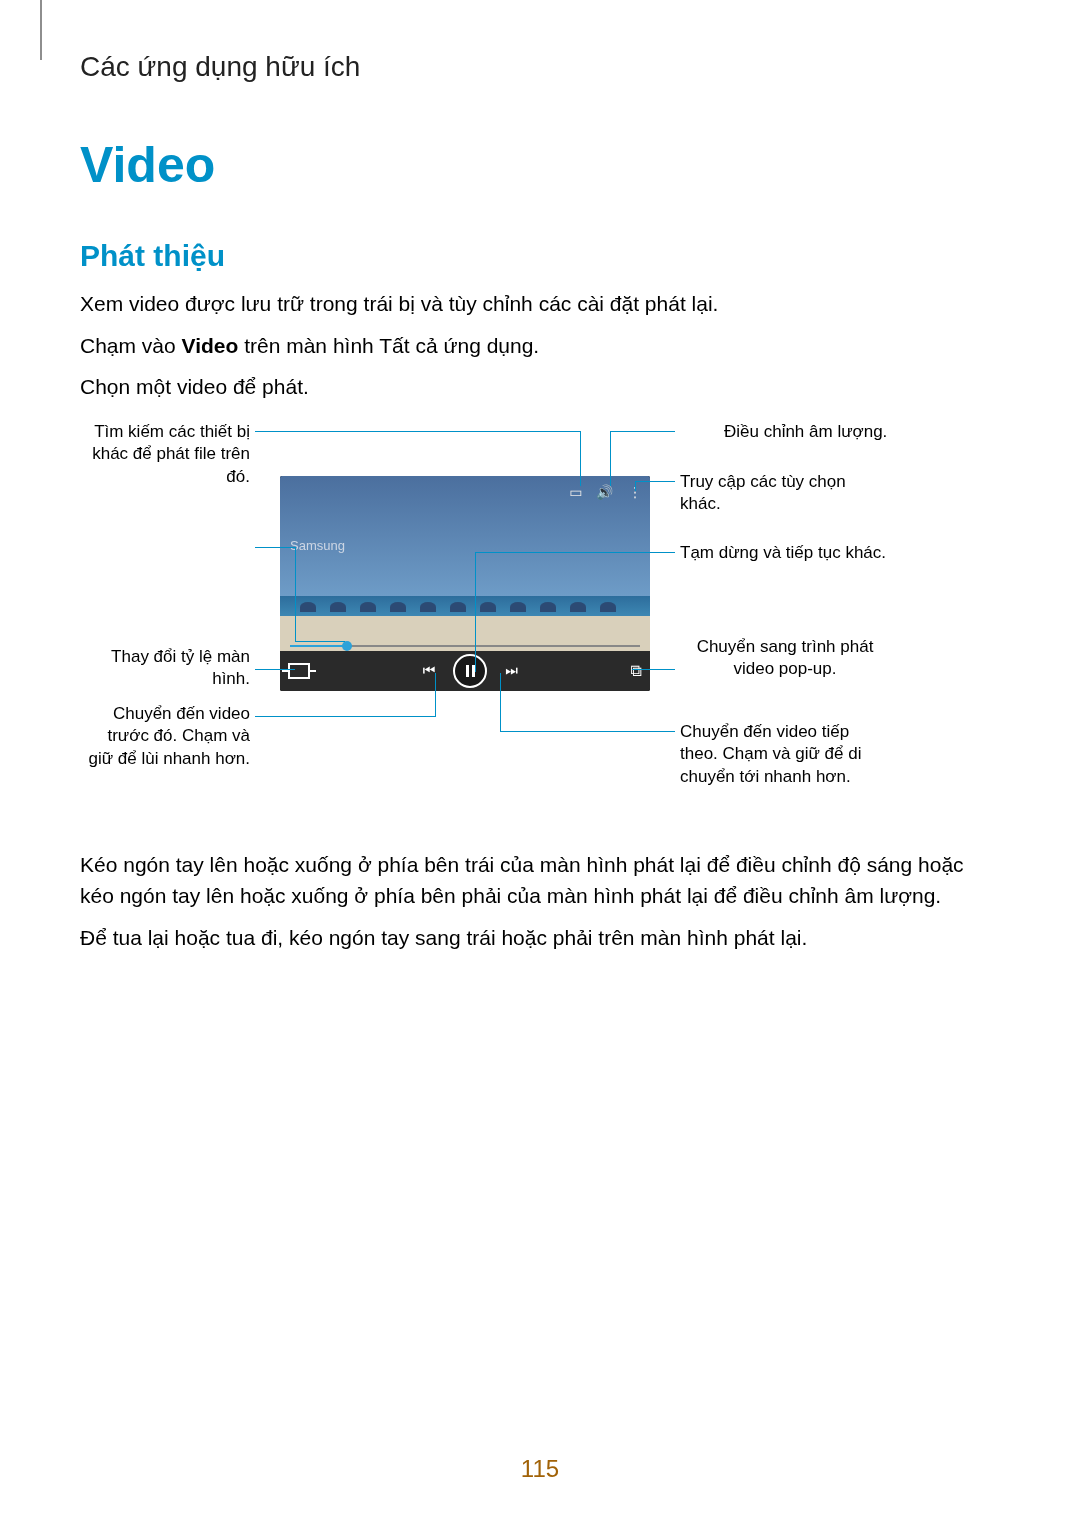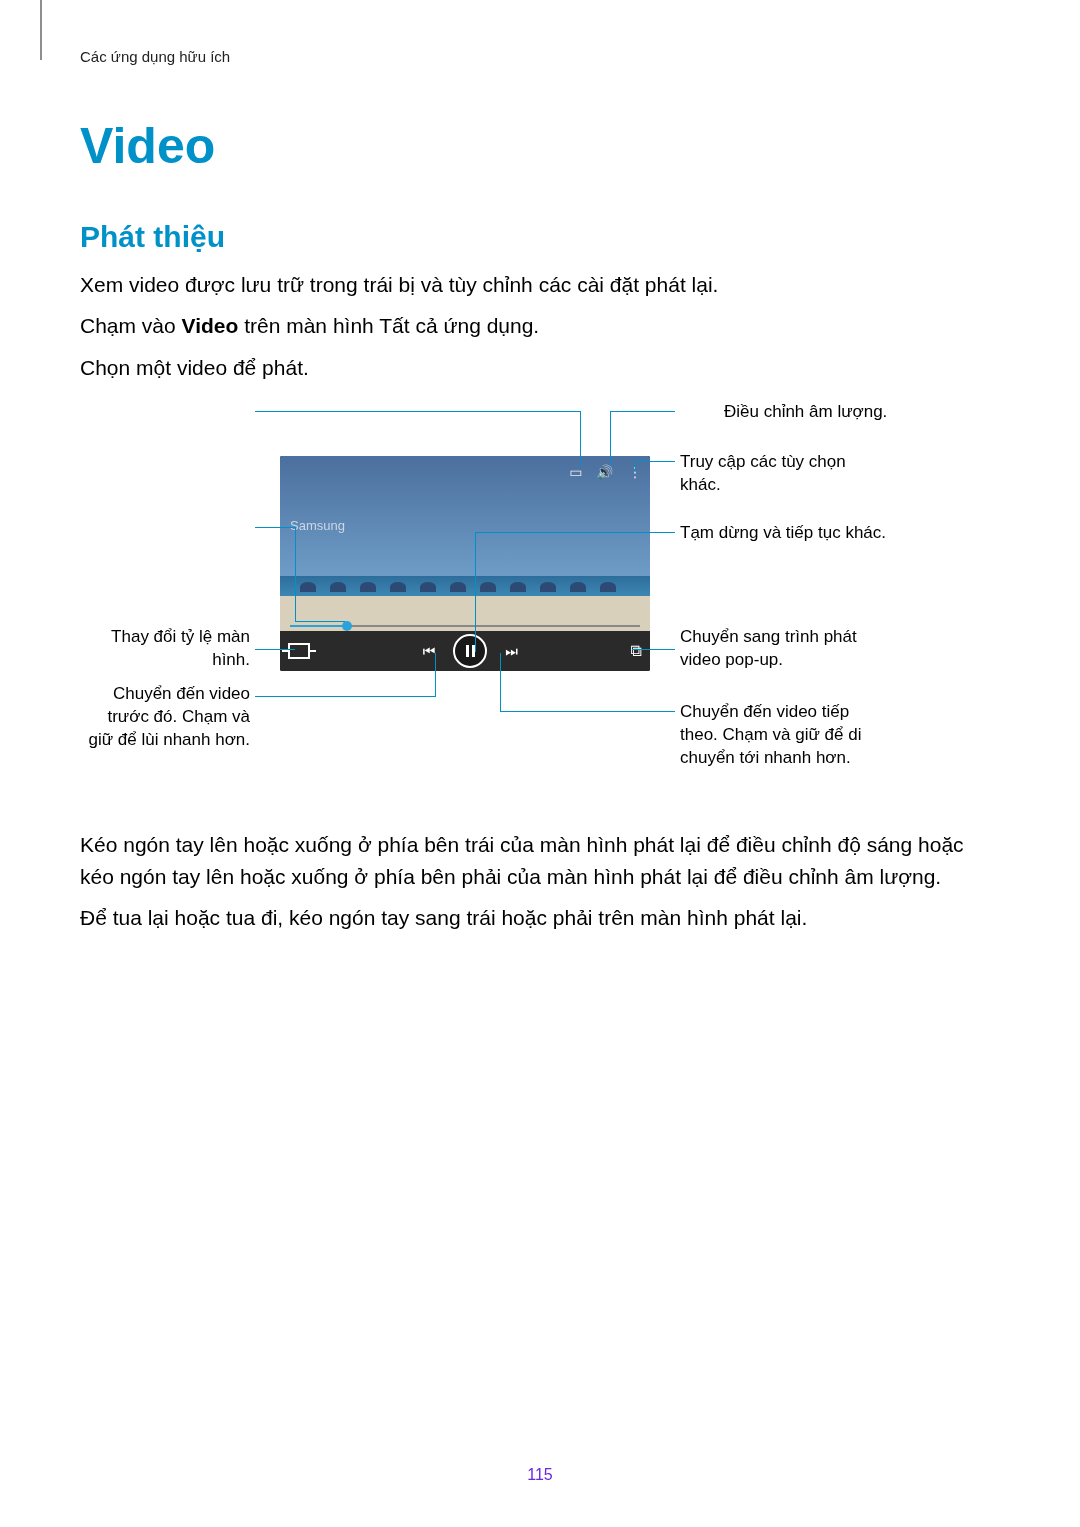--- a/index.html
+++ b/index.html
@@ -13,21 +13,21 @@
     line-height: 1.5;
   }
   .page {
     width: 1080px;
     height: 1527px;
     position: relative;
     box-sizing: border-box;
     padding: 40px 80px 0 80px;
   }
   .breadcrumb {
-    font-size: 15px;
+    font-size: 28px;
     color: #222;
     margin: 6px 0 40px 0;
     font-weight: 400;
   }
   h1.page-title {
     font-size: 50px;
     color: #0091c8;
     font-weight: 700;
     margin: 0 0 30px 0;
   }
@@ -146,22 +146,22 @@
     background: #0091c8;
   }
   .leader.h { height: 1px; }
   .leader.v { width: 1px; }
 
   .page-number {
     position: absolute;
     bottom: 40px;
     left: 0; right: 0;
     text-align: center;
-    font-size: 16px;
-    color: #6d28d9;
+    font-size: 24px;
+    color: #a16207;
   }
   .side-rule {
     position: absolute; left: 40px; top: 0; width: 2px; height: 60px;
     background: #8e8e8e;
   }
 </style>
 </head>
 <body>
 
 <div class="page">
@@ -222,27 +222,28 @@
               </div>
           </div>
           <span class="skip-icon">⏭</span>
         </div>
         <div class="ctrl-right">
           <span class="popout-icon">⧉</span>
         </div>
       </div>
     </div>
 
+    <div class="callout left-call" style="left:0; top:0; width:170px;">Tìm kiếm các thiết bị khác để phát file trên đó.</div>
     <div class="callout left-call" style="left:0; top:225px; width:170px;">Thay đổi tỷ lệ màn hình.</div>
     <div class="callout left-call" style="left:0; top:282px; width:170px;text-align:right;">Chuyển đến video trước đó. Chạm và giữ để lùi nhanh hơn.</div>
 
     <div class="callout right-call" style="left:600px; top:0; width:210px;margin-left:44px;">Điều chỉnh âm lượng.</div>
     <div class="callout right-call" style="left:600px; top:50px; width:210px;">Truy cập các tùy chọn khác.</div>
     <div class="callout right-call" style="left:600px; top:121px; width:210px;">Tạm dừng và tiếp tục khác.</div>
-    <div class="callout right-call" style="left:600px; top:225px; width:210px;">Chuyển sang trình phát video pop-up.</div>
+    <div class="callout right-call" style="left:600px; top:215px; width:210px;text-align:center;">Chuyển sang trình phát video pop-up.</div>
     <div class="callout right-call" style="left:600px; top:300px; width:210px;">Chuyển đến video tiếp theo. Chạm và giữ để di chuyển tới nhanh hơn.</div>
 
     <div class="leader h" style="left:175px; top:10px; width:325px;"></div>
     <div class="leader v" style="left:500px; top:10px; height:55px;"></div>
 
     <div class="leader h" style="left:175px; top:126px; width:40px;"></div>
     <div class="leader v" style="left:215px; top:126px; height:95px;"></div>
     <div class="leader h" style="left:215px; top:220px; width:50px;"></div>
 
     <div class="leader h" style="left:175px; top:248px; width:40px;"></div>

